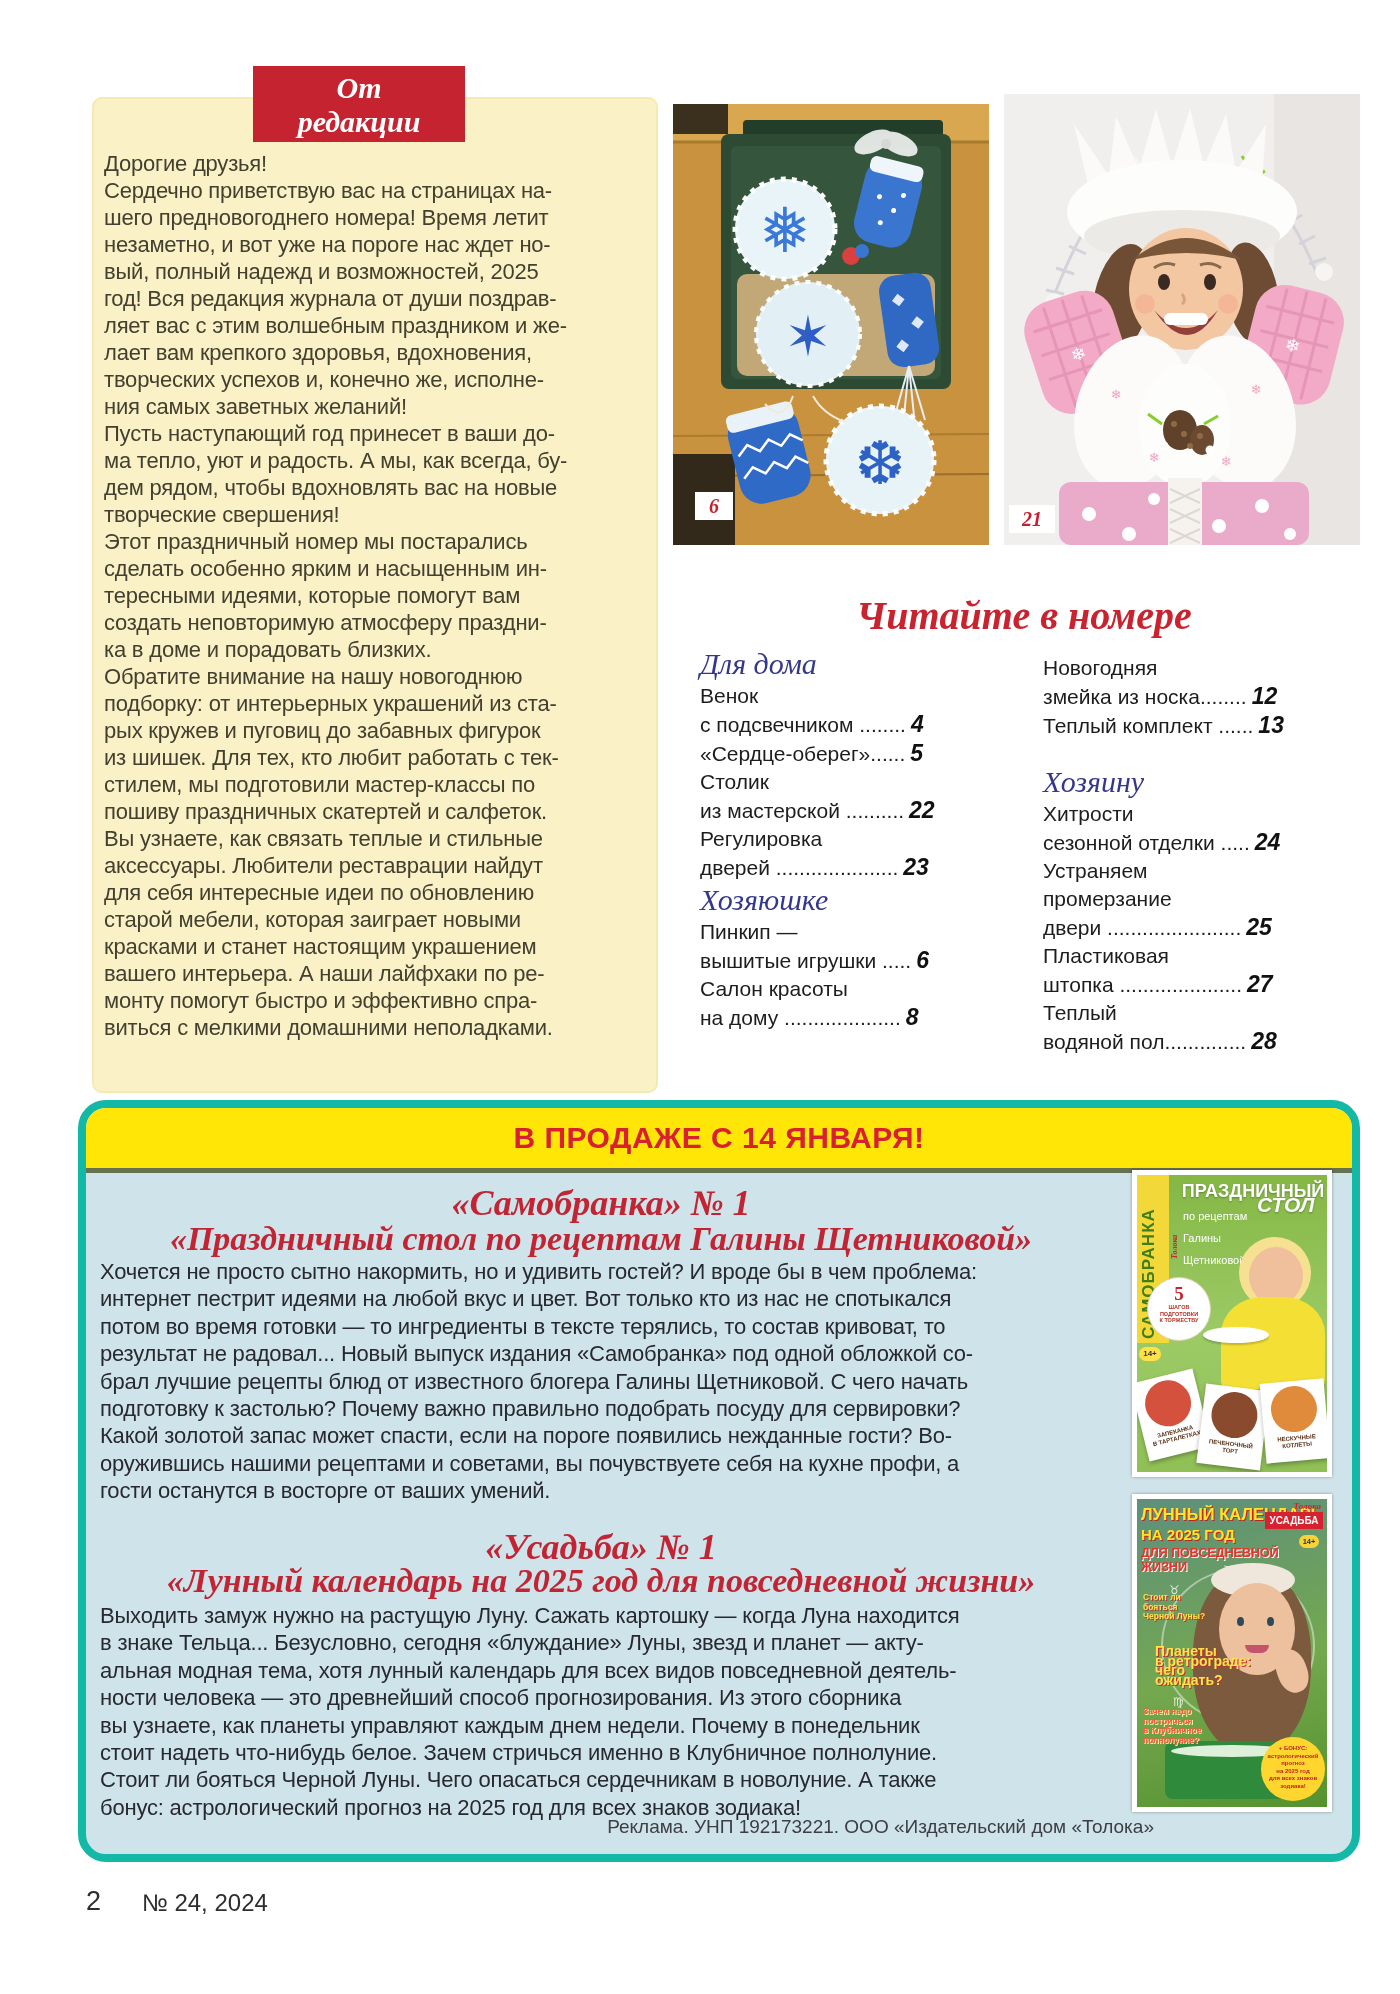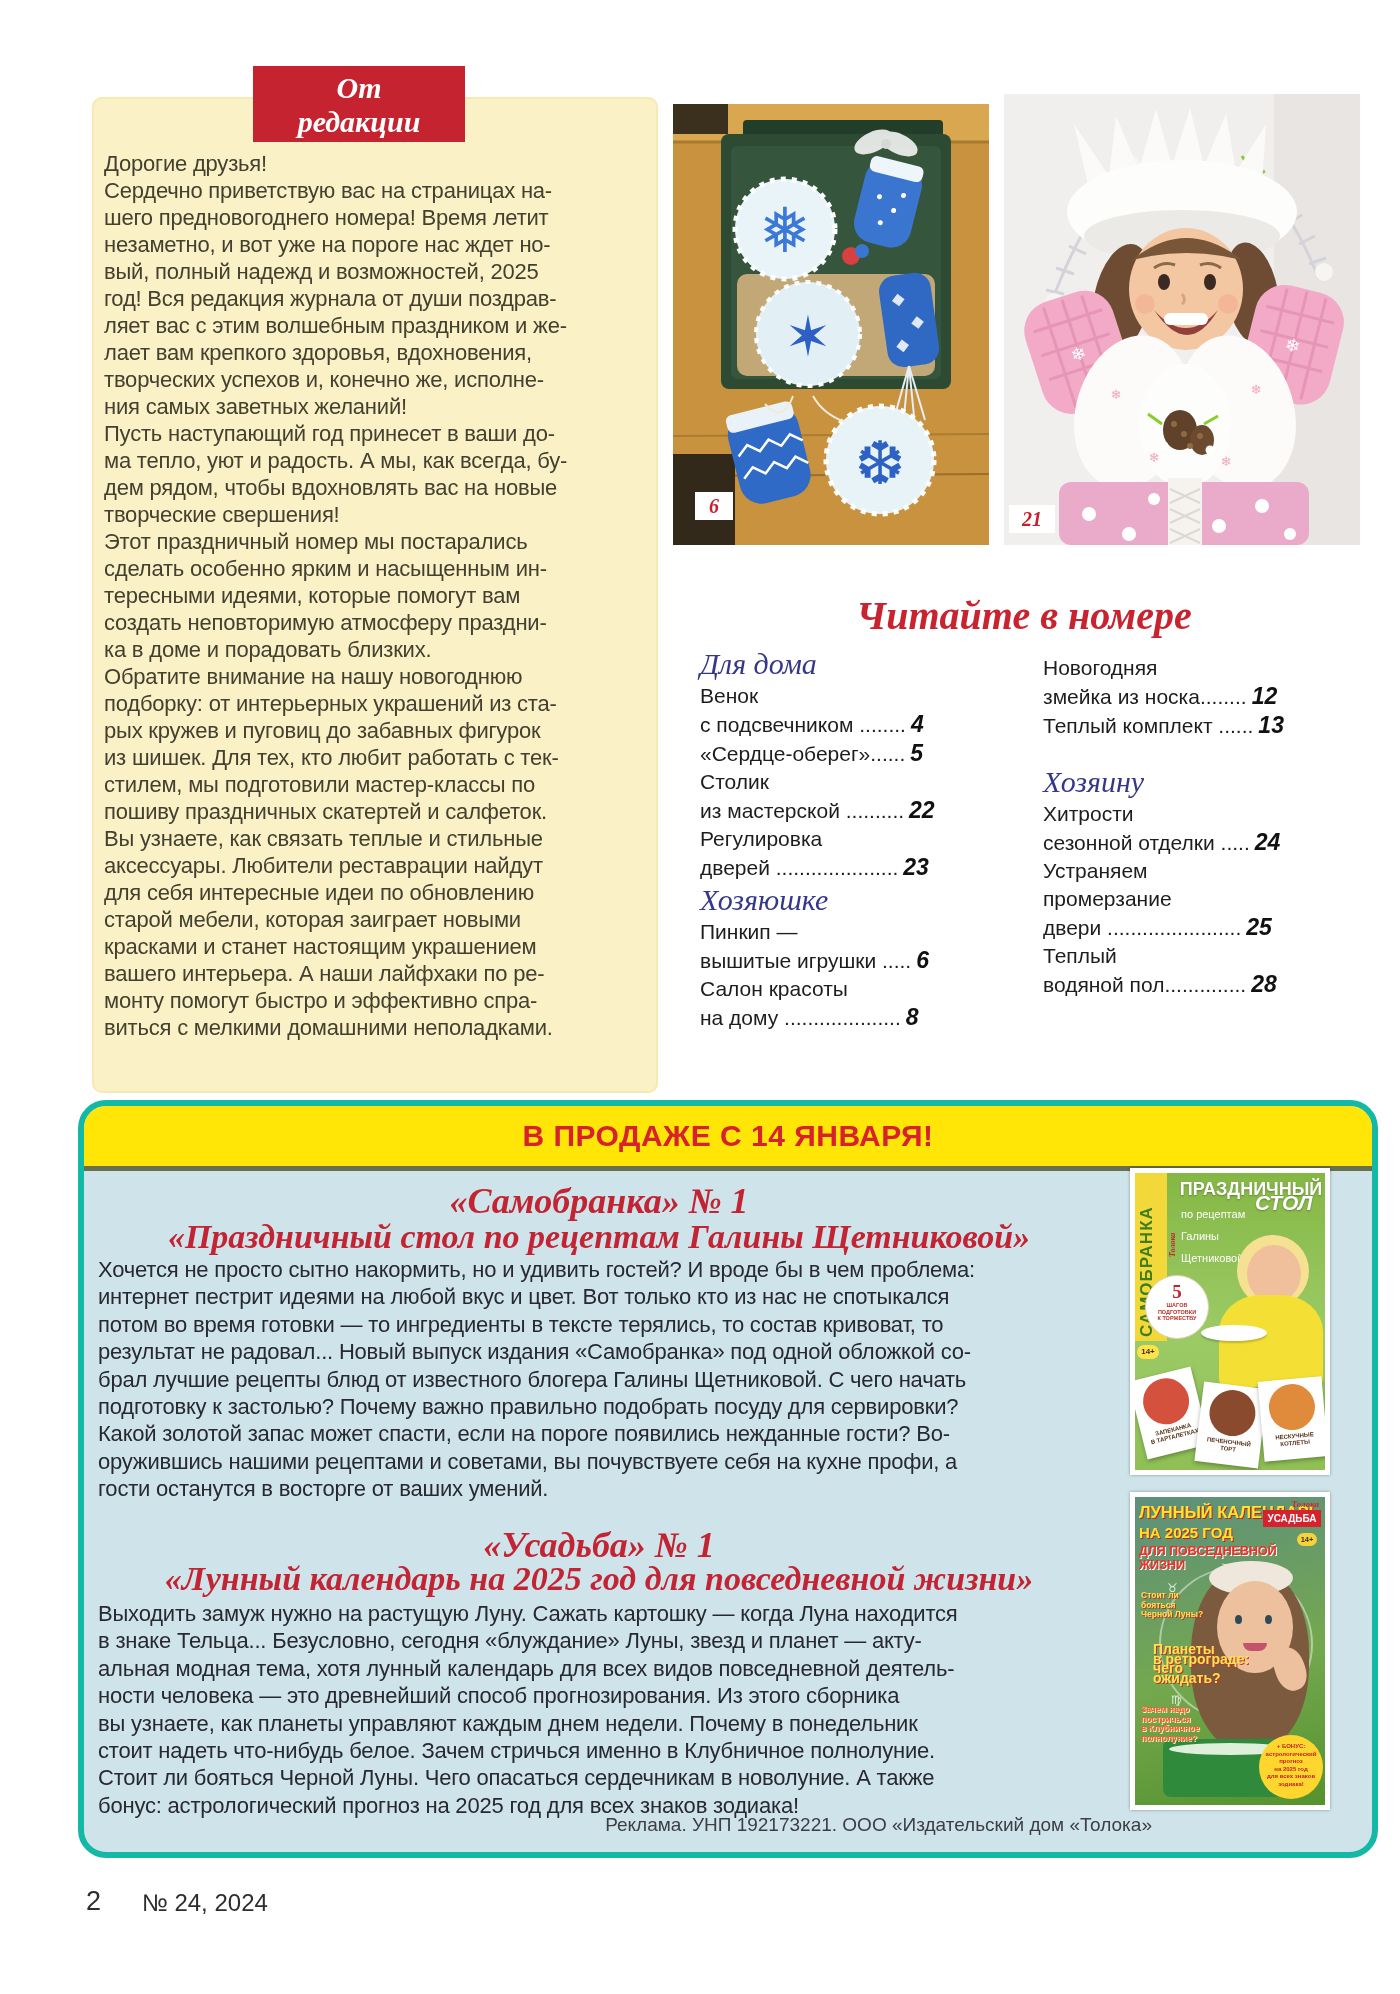--- a/index.html
+++ b/index.html
@@ -25,22 +25,22 @@
   #toc-title{left:700px;top:592px;width:648px;text-align:center;color:#c8232e;
              font-family:"Liberation Serif",serif;font-style:italic;font-weight:bold;font-size:40px;}
   .toc-col{font-size:21px;line-height:28px;color:#1d1d1d;}
   .toc-header{font-family:"Liberation Serif",serif;font-style:italic;color:#35388a;font-size:30px;
               line-height:36px;display:block;}
   .toc-item{margin:0;}
   .pg{font-weight:bold;font-style:italic;margin-left:5px;font-size:23px;color:#111;}
   .toc-gap{margin-top:0;}
 
   
-  #promo-box{left:78px;top:1100px;width:1266px;height:746px;border:6px solid #14b8a6;
-             border-radius:28px;background:#cfe4ea;overflow:hidden;padding-left:22px;}
+  #promo-box{left:78px;top:1100px;width:1266px;height:746px;border:8px solid #14b8a6;
+             border-radius:28px;background:#cfe4ea;overflow:hidden;}
   #promo-banner{left:0;top:0;width:100%;height:60px;background:#ffe606;border-bottom:5px solid #66714f;
                 color:#d7212e;font-weight:bold;font-size:30px;text-align:center;line-height:60px;
                 letter-spacing:0.5px;}
   .promo-title{left:10px;width:1010px;text-align:center;color:#c32433;font-family:"Liberation Serif",serif;
                font-style:italic;font-weight:bold;}
   .promo-body{left:14px;width:1012px;font-size:22px;line-height:27.4px;color:#272830;
               letter-spacing:-0.2px;text-align:justify;}
   #promo-legal{left:12px;top:708px;width:1056px;text-align:right;font-size:19px;color:#3d3d45;}
 
   
@@ -255,20 +255,22 @@
   <div class="abs toc-col" style="left:1043px;top:654px;width:310px;">
     <div class="toc-item"><span class="preline">Новогодняя
 змейка из носка........</span><b class="pg">12</b></div>
     <div class="toc-item"><span class="preline">Теплый комплект ......</span><b class="pg">13</b></div>
     <span class="toc-header" style="margin-top:24px;">Хозяину</span>
     <div class="toc-item"><span class="preline">Хитрости
 сезонной отделки .....</span><b class="pg">24</b></div>
     <div class="toc-item"><span class="preline">Устраняем
 промерзание
 двери .......................</span><b class="pg">25</b></div>
+    <div class="toc-item"><span class="preline">Пластиковая
+штопка .....................</span><b class="pg">27</b></div>
     <div class="toc-item"><span class="preline">Теплый
 водяной пол..............</span><b class="pg">28</b></div>
   </div>
 
   <div id="promo-box" class="abs">
     <div id="promo-banner" class="abs">В ПРОДАЖЕ С 14 ЯНВАРЯ!</div>
 
     <div class="abs promo-title" style="top:74px;font-size:36px;">«Самобранка» № 1</div>
     <div class="abs promo-body preline" style="top:150px;">Хочется не просто сытно накормить, но и удивить гостей? И вроде бы в чем проблема:
 интернет пестрит идеями на любой вкус и цвет. Вот только кто из нас не спотыкался

